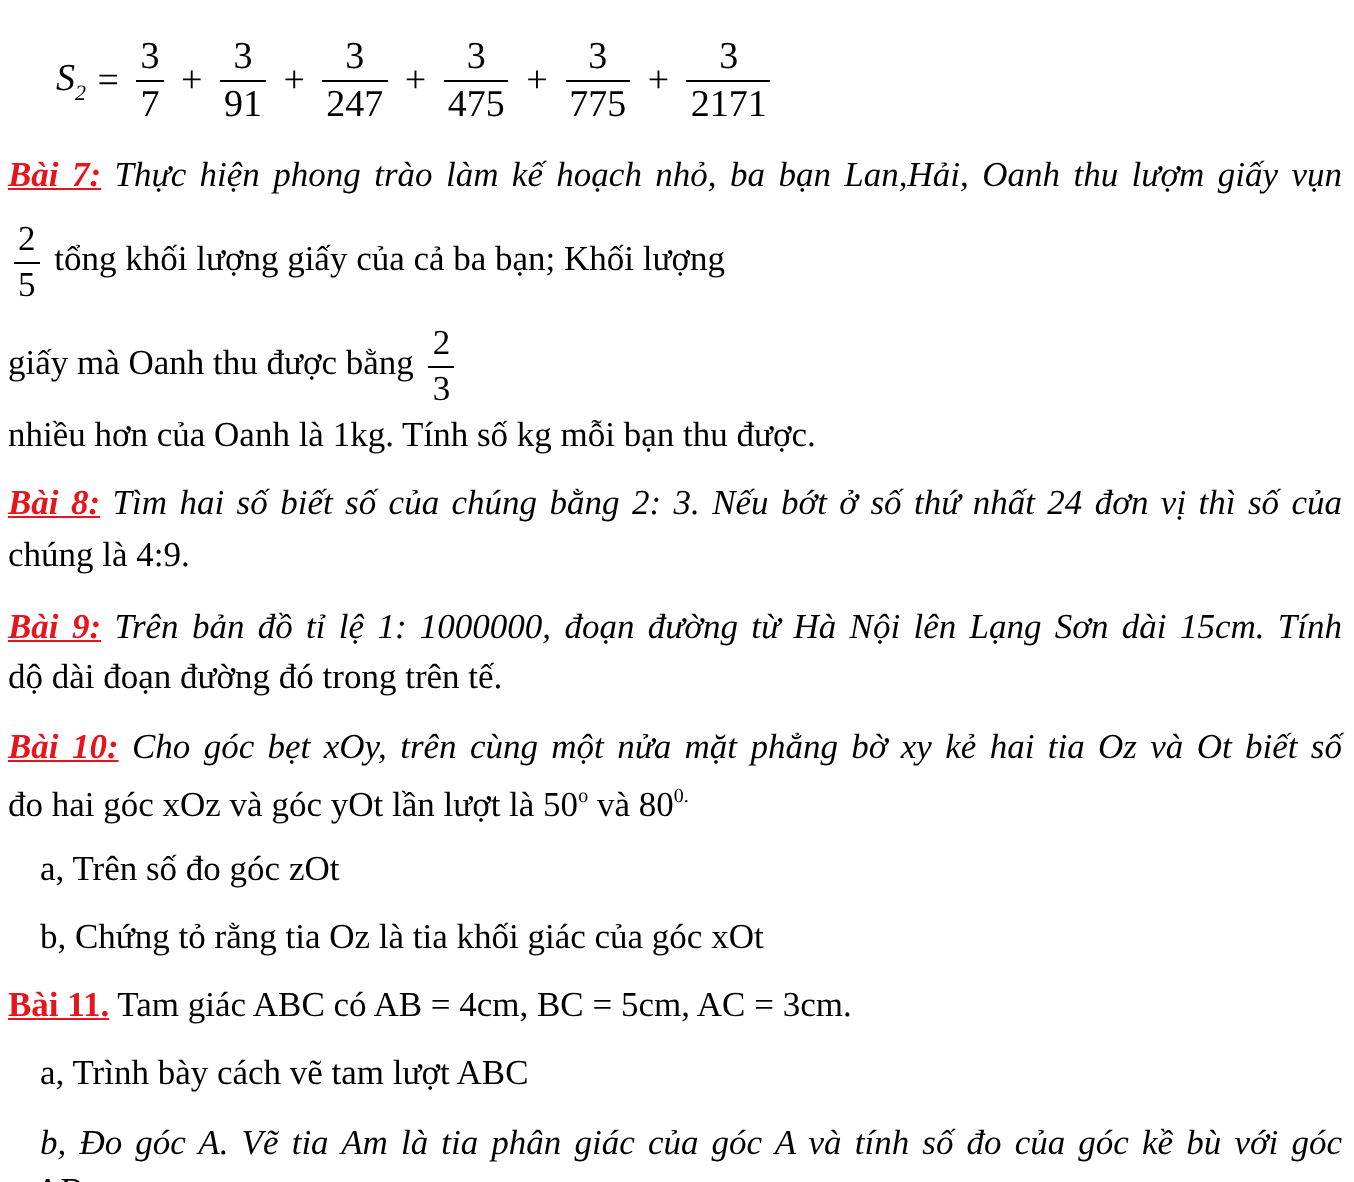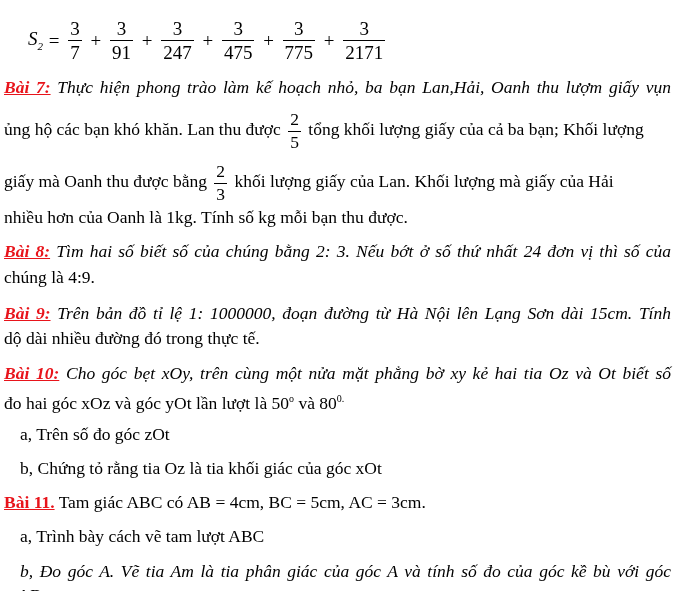--- a/index.html
+++ b/index.html
@@ -35,36 +35,34 @@
     <span class="op">+</span>
     <span class="frac"><span class="num">3</span><span class="den">475</span></span>
     <span class="op">+</span>
     <span class="frac"><span class="num">3</span><span class="den">775</span></span>
     <span class="op">+</span>
     <span class="frac"><span class="num">3</span><span class="den">2171</span></span>
   </div>
 
   <div class="line just" style="top:62px"><span class="head">Bài 7:</span><span> Thực hiện phong trào làm kế hoạch nhỏ, ba bạn Lan,Hải, Oanh thu lượm giấy vụn</span></div>
   <div class="line" style="top:96px">
-    <span>ủng hộ các bạn khó khăn. Lan thu được</span>
     <span class="frac"><span class="num">2</span><span class="den">5</span></span>
     <span>tổng khối lượng giấy của cả ba bạn; Khối lượng</span>
   </div>
   <div class="line" style="top:148px">
     <span>giấy mà Oanh thu được bằng</span>
     <span class="frac"><span class="num">2</span><span class="den">3</span></span>
-    <span>khối lượng giấy của Lan. Khối lượng mà giấy của Hải</span>
   </div>
   <div class="line" style="top:192px">nhiều hơn của Oanh là 1kg. Tính số kg mỗi bạn thu được.</div>
 
   <div class="line just" style="top:226px"><span class="head">Bài 8:</span><span> Tìm hai số biết số của chúng bằng 2: 3. Nếu bớt ở số thứ nhất 24 đơn vị thì số của</span></div>
   <div class="line" style="top:252px">chúng là 4:9.</div>
 
   <div class="line just" style="top:288px"><span class="head">Bài 9:</span><span> Trên bản đồ tỉ lệ 1: 1000000, đoạn đường từ Hà Nội lên Lạng Sơn dài 15cm. Tính</span></div>
-  <div class="line" style="top:313px">dộ dài nhiều đường đó trong thực tế.</div>
+  <div class="line" style="top:313px">dộ dài đoạn đường đó trong trên tế.</div>
 
   <div class="line just" style="top:348px"><span class="head">Bài 10:</span><span> Cho góc bẹt xOy, trên cùng một nửa mặt phẳng bờ xy kẻ hai tia Oz và Ot biết số</span></div>
   <div class="line" style="top:374px"><span>đo hai góc xOz và góc yOt lần lượt là 50</span><sup>o</sup><span> và 80</span><sup>0.</sup></div>
   <div class="line indent" style="top:409px">a, Trên số đo góc zOt</div>
   <div class="line indent" style="top:443px">b, Chứng tỏ rằng tia Oz là tia khối giác của góc xOt</div>
 
   <div class="line" style="top:477px"><span class="head">Bài 11.</span><span> Tam giác ABC có AB = 4cm, BC = 5cm, AC = 3cm.</span></div>
   <div class="line indent" style="top:511px">a, Trình bày cách vẽ tam lượt ABC</div>
   <div class="line indent just" style="top:546px">b, Đo góc A. Vẽ tia Am là tia phân giác của góc A và tính số đo của góc kề bù với góc</div>
   <div class="line" style="top:570px">mAB.</div>

